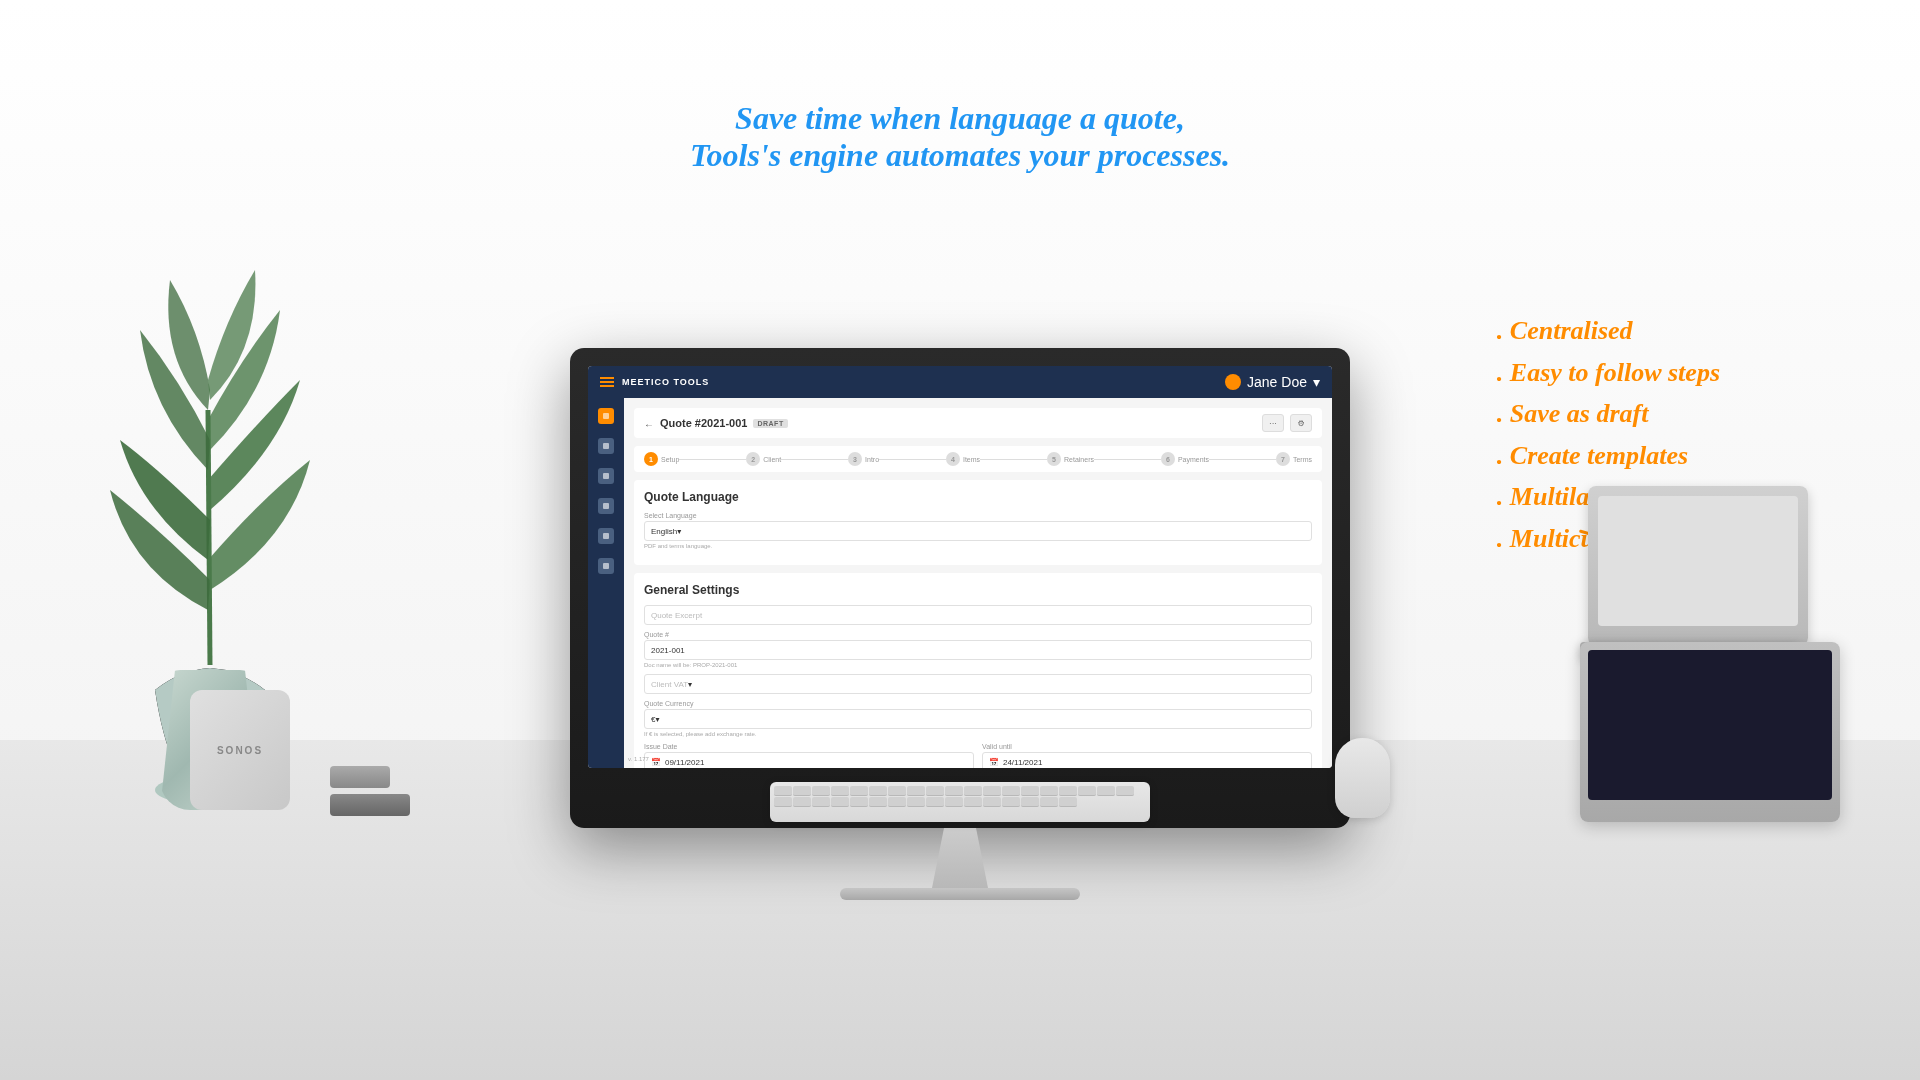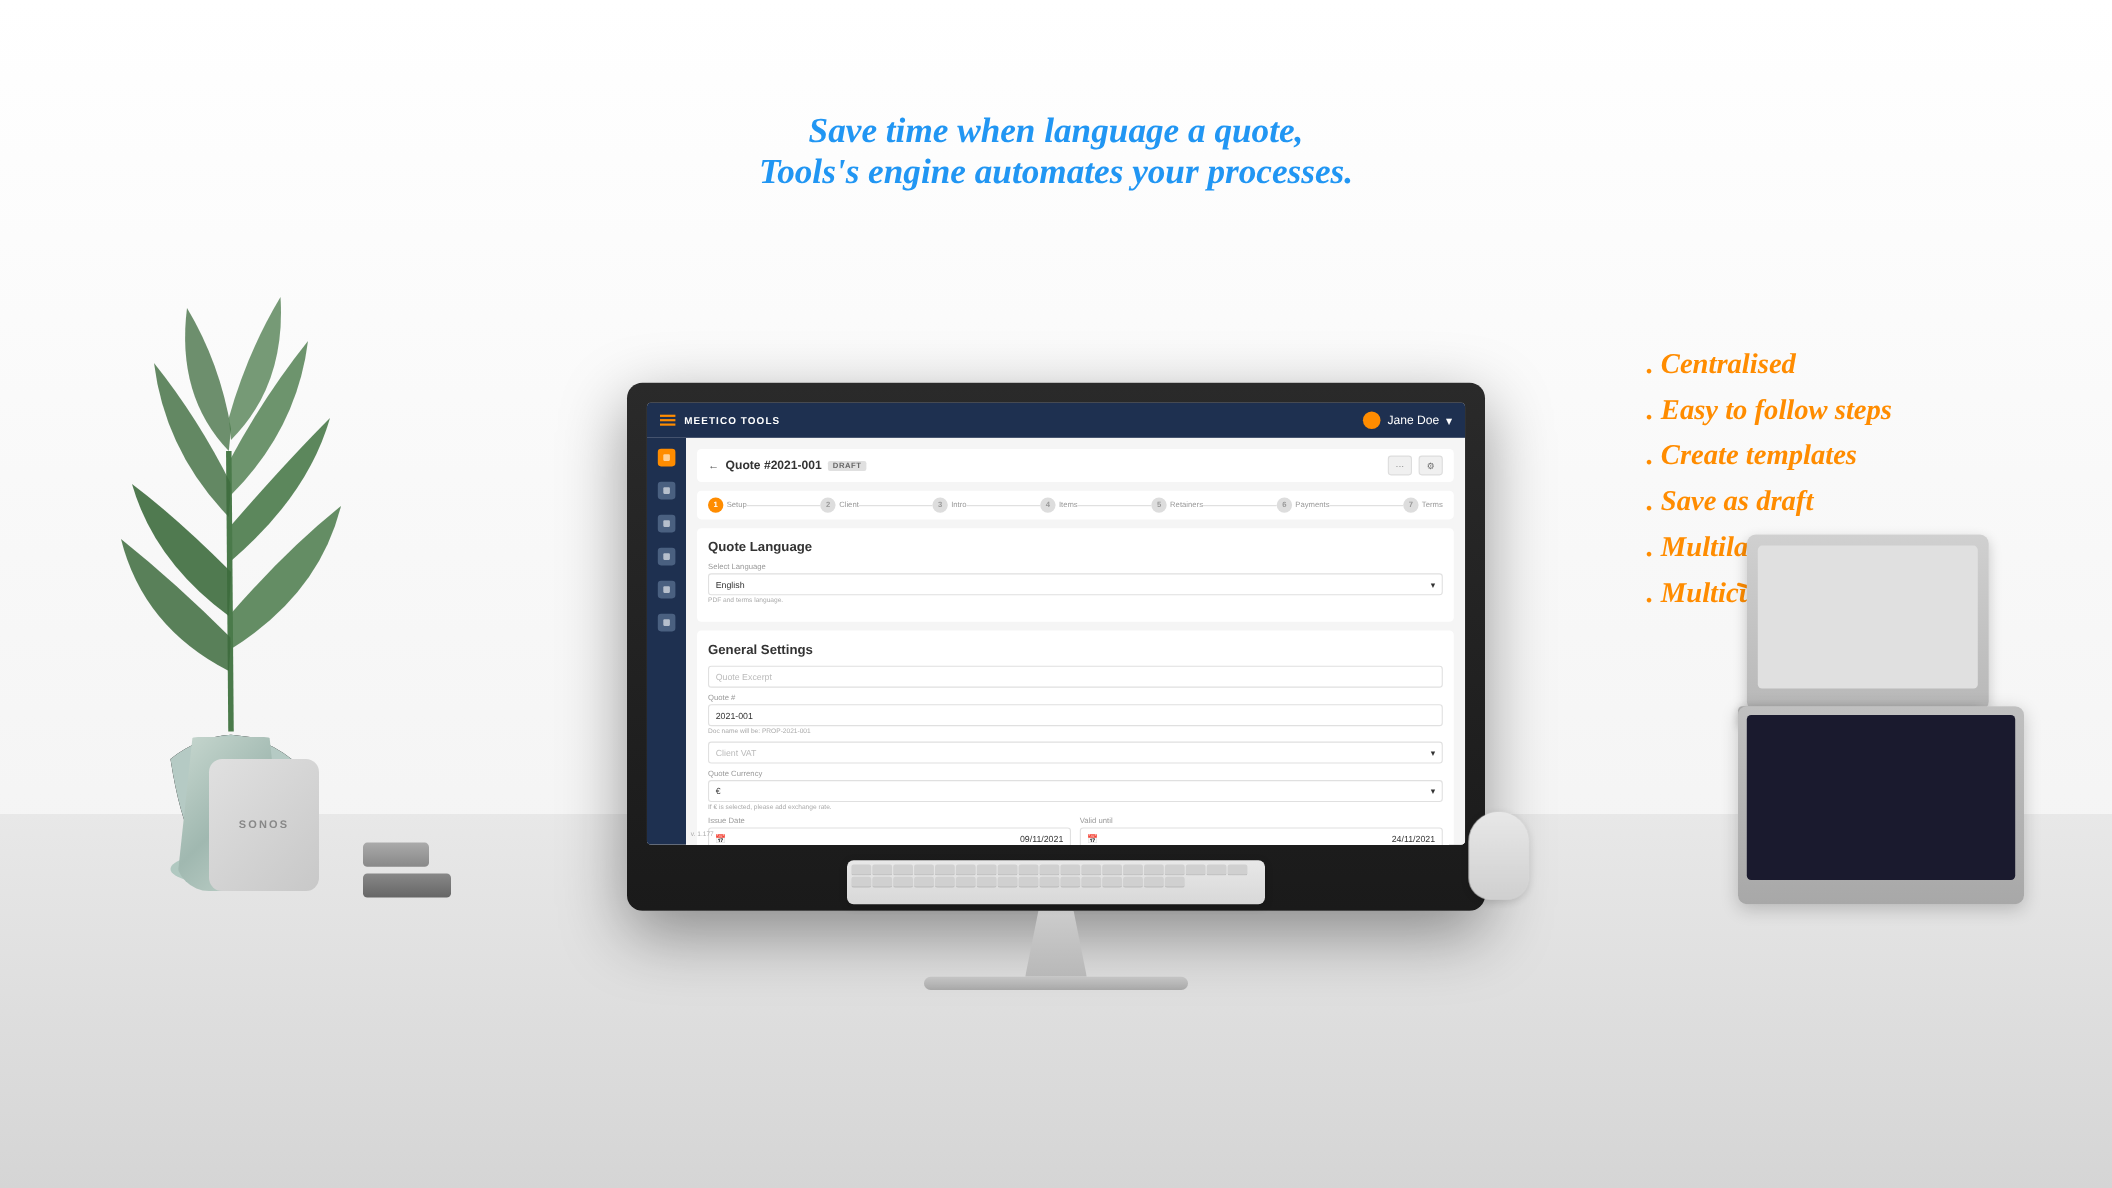--- a/index.html
+++ b/index.html
@@ -301,21 +301,21 @@
       color: #fff;
       font-size: 9px;
       font-weight: bold;
       letter-spacing: 1px;
     }
     .nav-right {
       display: flex;
       align-items: center;
       gap: 6px;
       color: #fff;
-      font-size: 11px;
+      font-size: 14px;
       justify-content: space-between;
     }
     .user-avatar {
       width: 16px;
       height: 16px;
       background: #FF8C00;
       border-radius: 50%;
     }
 
     
@@ -479,21 +479,20 @@
       width: 100%;
       height: 20px;
       border: 1px solid #e0e0e0;
       border-radius: 3px;
       padding: 0 6px;
       font-size: 8px;
       color: #333;
       background: #fff;
       display: flex;
       align-items: center;
-      justify-content: space-between;
     }
     .form-input-note {
       font-size: 6px;
       color: #aaa;
       margin-top: 2px;
     }
     .form-row {
       display: flex;
       gap: 8px;
     }
@@ -558,22 +557,22 @@
 </div>
 
 <div class="headline">
   <div class="headline-line1">Save time when language a quote,</div>
   <div class="headline-line2">Tools's engine automates your processes.</div>
 </div>
 
 <div class="features">
   <div class="feature-item">. Centralised</div>
   <div class="feature-item">. Easy to follow steps</div>
+  <div class="feature-item">. Save as draft</div>
   <div class="feature-item">. Create templates</div>
-  <div class="feature-item">. Save as draft</div>
   <div class="feature-item">. Multilanguage</div>
   <div class="feature-item">. Multicurrency</div>
 </div>
 
 <div class="arrow-decoration">
   <svg width="80" height="60" viewBox="0 0 80 60">
     <path d="M10 10 Q50 5 60 40 Q65 50 50 55" fill="none" stroke="#FF8C00" stroke-width="3" stroke-linecap="round"></path>
     <path d="M45 50 L50 58 L55 50" fill="none" stroke="#FF8C00" stroke-width="3" stroke-linecap="round" stroke-linejoin="round"></path>
   </svg>
 </div>

